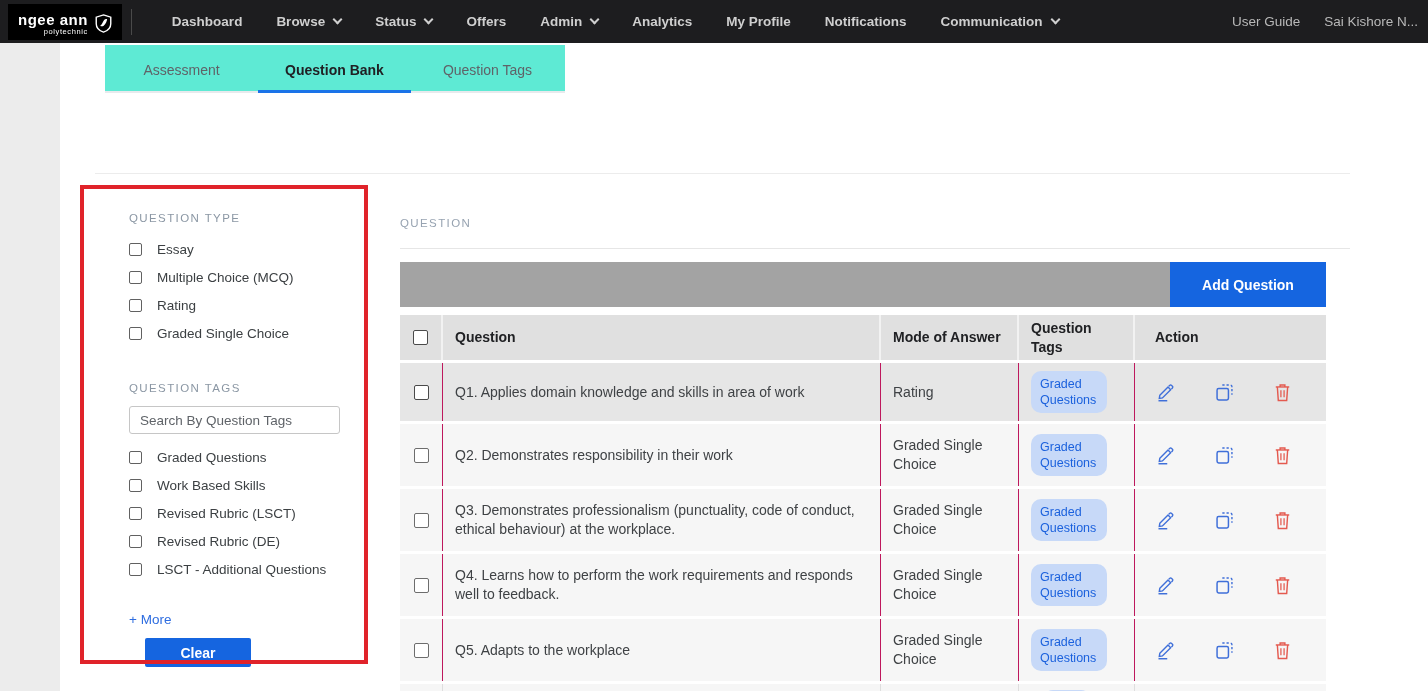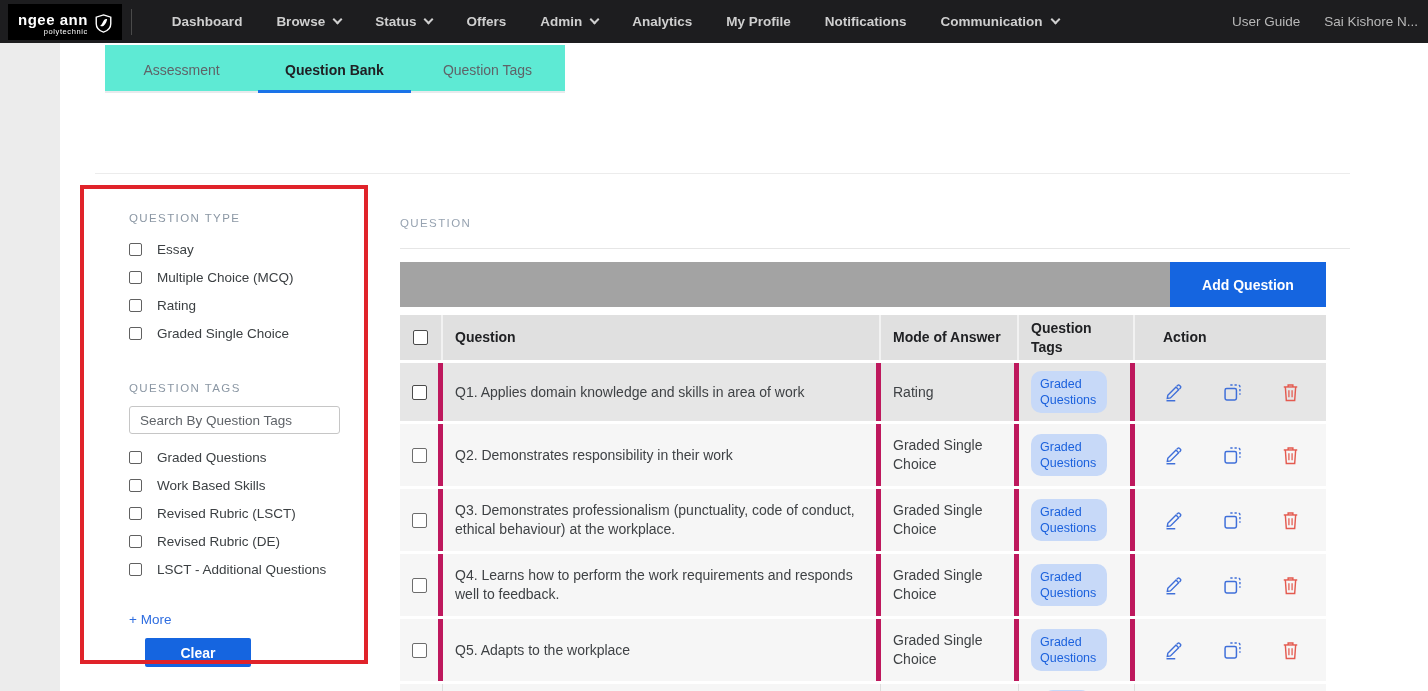--- a/index.html
+++ b/index.html
@@ -67,28 +67,28 @@
              font-family: "Liberation Sans", sans-serif; }
 
   .table { position: absolute; left: 400px; top: 315px; width: 926px; height: 376px; overflow: hidden; }
   .trow { display: flex; width: 1024px; }
   .thead { background: #e0e0e0; height: 45px; }
   .thead .cell { border-right: 2px solid #f2f2f2; font-weight: 700; color: #202124; font-size: 14px; }
   .thead .cell:last-child { border-right: none; }
   .tbody { background: #f6f6f6; margin-top: 3px; }
   .tbody.first { background: #e6e6e6; height: 58px; }
   .tbody { height: 62px; }
-  .tbody .cell { border-right: 5px solid #be185d; }
+  .tbody .cell { border-right: 1px solid #be185d; }
   .tbody .cell:last-child { border-right: none; }
   .cell { display: flex; align-items: center; padding: 0 12px; font-size: 14px; color: #3f4245; line-height: 1.35; }
   .col-check { width: 43px; justify-content: center; padding: 0; flex: 0 0 auto; }
   .col-q { width: 438px; flex: 0 0 auto; }
   .col-mode { width: 138px; flex: 0 0 auto; }
   .col-tags { width: 116px; flex: 0 0 auto; }
-  .col-action { width: 191px; flex: 0 0 auto; gap: 38px; padding-left: 28px; }
+  .col-action { width: 191px; flex: 0 0 auto; gap: 38px; padding-left: 20px; }
   .tcb { width: 15px; height: 15px; border: 1.8px solid #4a4a4a; border-radius: 2px; background: #fff; cursor: pointer; }
   .tbody:not(.first) .tcb { border-color: #6d6d6d; }
   .badge { display: inline-block; background: #c7d9f8; color: #1b61dd; font-size: 12.5px; font-weight: 500;
            line-height: 1.3; padding: 5px 9px; border-radius: 10px; max-width: 76px; }
   .icon-btn { background: none; border: none; cursor: pointer; padding: 0; display: flex; align-items: center; }
   .partial-row { position: relative; margin-top: 3px; background: #f6f6f6; height: 20px; display: flex; }
   .partial-row .pcell { border-right: 1px solid #dedede; height: 100%; }
   .partial-badge { position: absolute; left: 643px; top: 6px; width: 48px; height: 20px;
                    background: #c7d9f8; border-radius: 10px; }
 </style>

